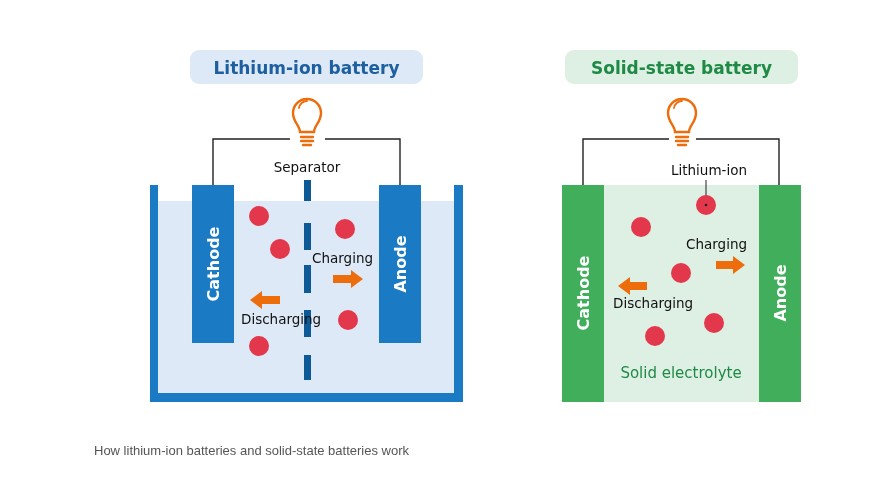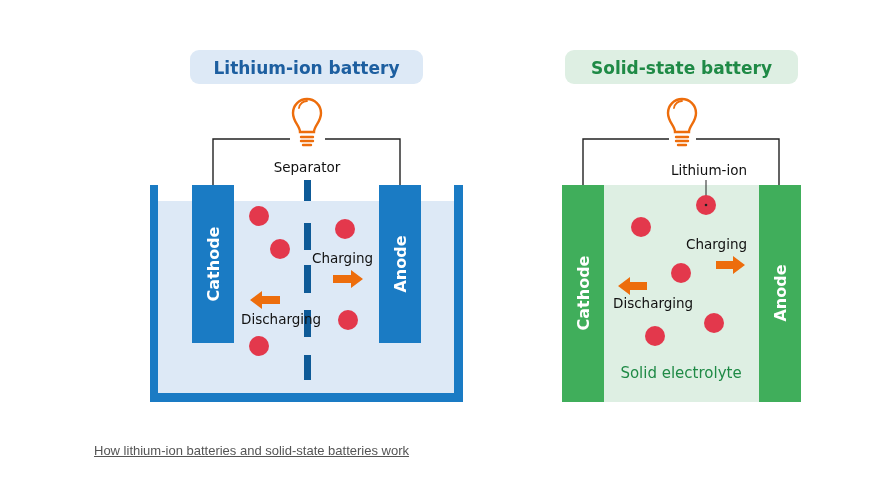--- a/index.html
+++ b/index.html
@@ -1,21 +1,21 @@
 <!DOCTYPE html>
 <html><head>
 <meta charset="utf-8">
 <style>
   html, body { margin:0; padding:0; background:#ffffff; }
   body { width:892px; height:485px; position:relative; overflow:hidden; font-family:"DejaVu Sans", sans-serif; }
   svg { position:absolute; left:0; top:0; }
   .title-text { font-family:"DejaVu Sans", sans-serif; font-weight:bold; font-size:17px; }
   .label { font-family:"DejaVu Sans", sans-serif; font-size:13.5px; fill:#111; }
   .elabel { font-family:"DejaVu Sans", sans-serif; font-weight:bold; font-size:16px; fill:#ffffff; }
-  .caption { position:absolute; left:94px; top:443px; font-family:"Liberation Sans", sans-serif; font-size:13px; color:#555;text-decoration:underline; }
+  .caption { position:absolute; left:94px; top:443px; font-family:"Liberation Sans", sans-serif; font-size:13px; color:#555; }
 </style>
 </head>
 <body>
 
 <svg width="892" height="485" viewBox="0 0 892 485">
 
   <g>
     <rect x="190" y="50" width="233" height="34" rx="9" fill="#dde9f6"></rect>
     <text class="title-text" x="306.5" y="74" text-anchor="middle" fill="#1d5fa0">Lithium-ion battery</text>
 

